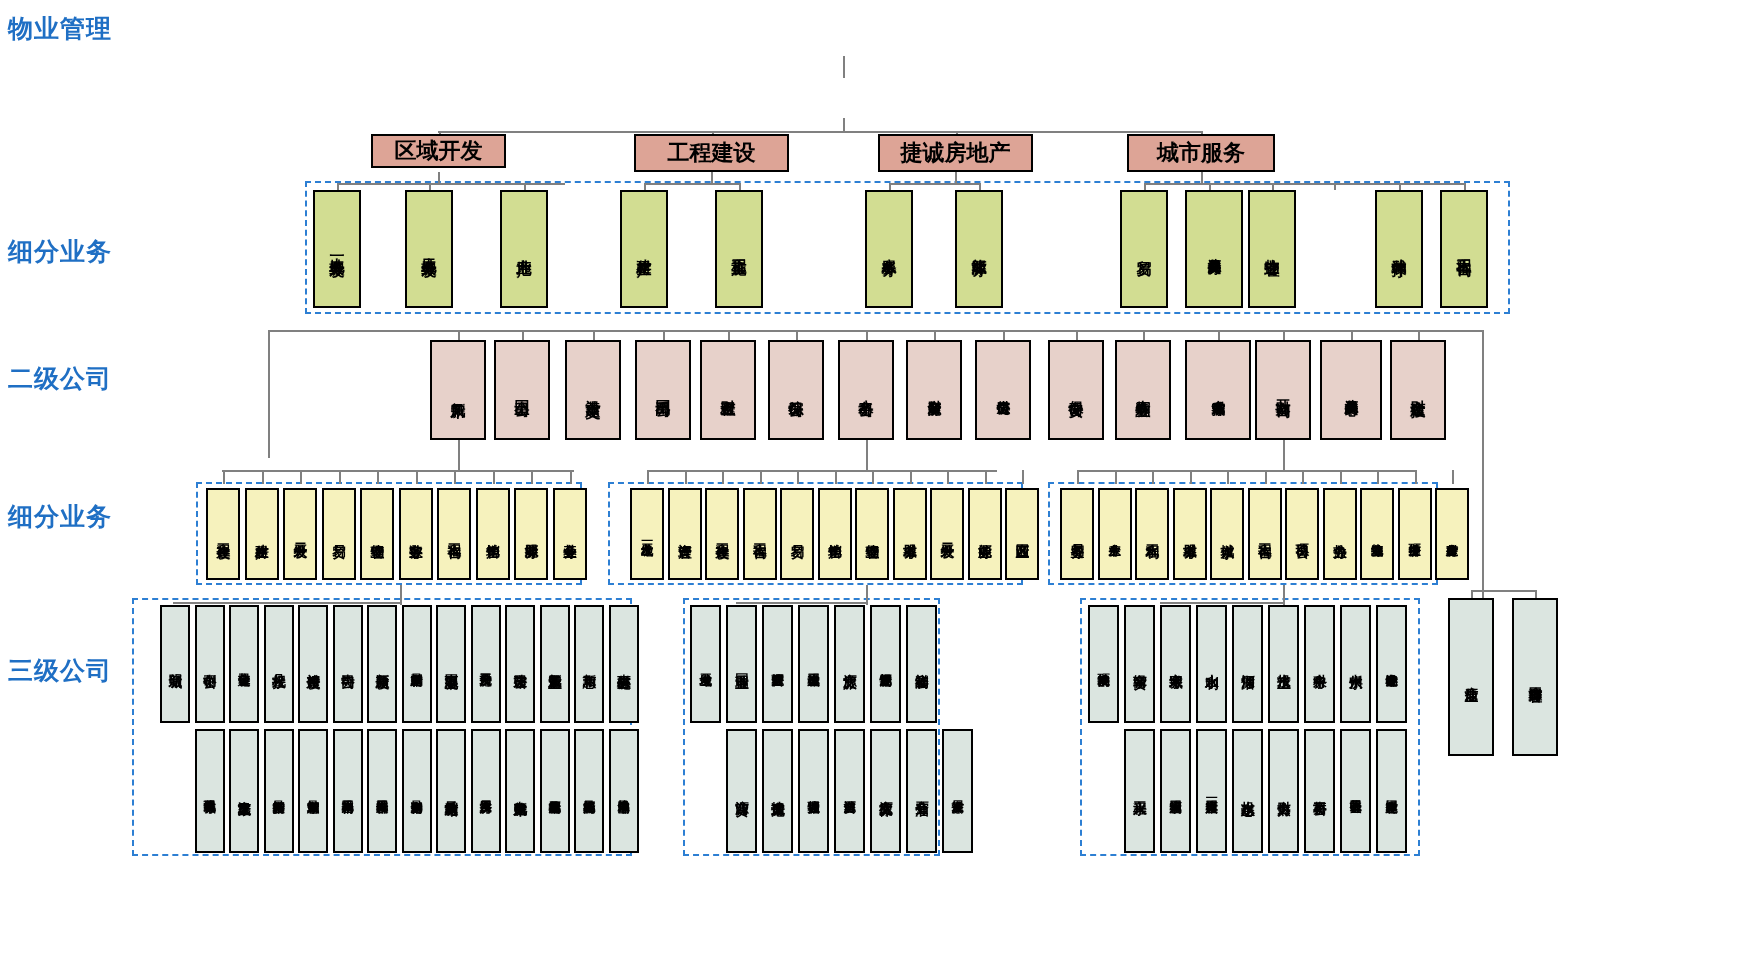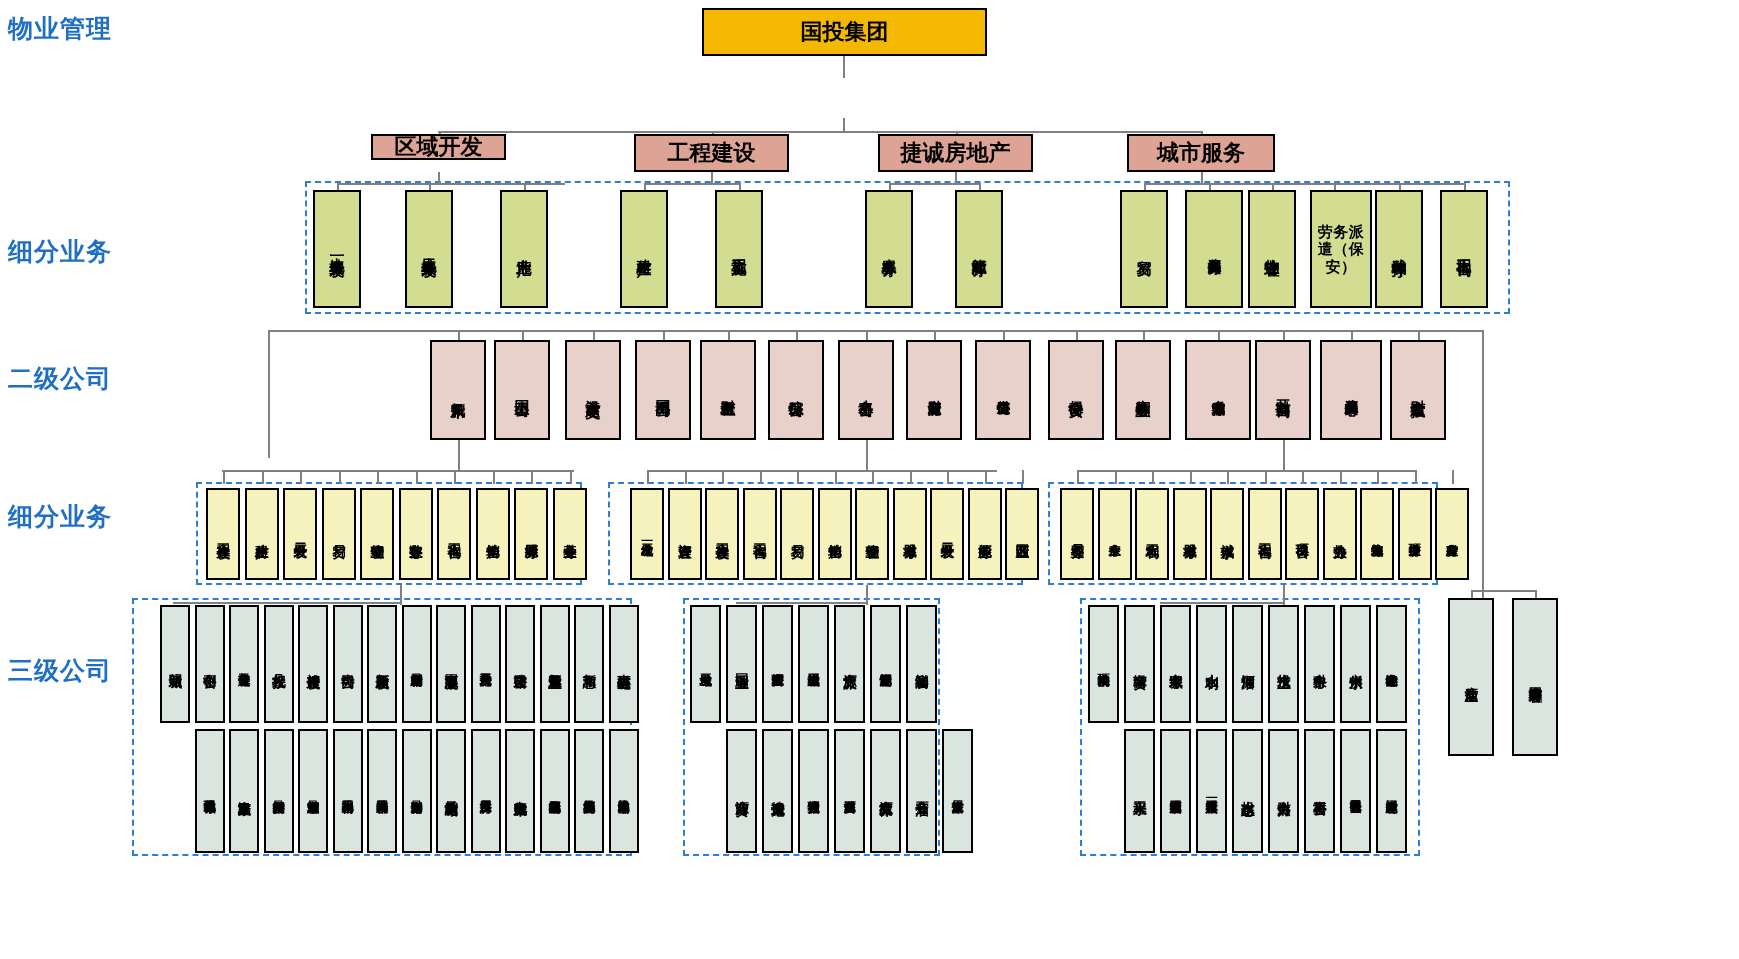--- a/index.html
+++ b/index.html
@@ -51,44 +51,42 @@
 </style>
 </head>
 <body>
 
 <div id="stage">
     <div class="rowlabel" style="left: 8px; top: 12px;">物业管理</div>
     <div class="rowlabel" style="left: 8px; top: 235px;">细分业务</div>
     <div class="rowlabel" style="left: 8px; top: 362px;">二级公司</div>
     <div class="rowlabel" style="left: 8px; top: 500px;">细分业务</div>
     <div class="rowlabel" style="left: 8px; top: 654px;">三级公司</div>
-    <div class="box c-group h" style="left: 702px; top: 8px; width: 285px; height: 48px;">国投集团</div>
     <div class="ln lnv" style="left: 843px; top: 56px; height: 22px;"></div>
     <div class="ln lnv" style="left: 843px; top: 118px; height: 14px;"></div>
     <div class="ln lnh" style="left: 438px; top: 131px; width: 763px;"></div>
     <div class="ln lnv" style="left: 438.5px; top: 131px; height: 14px;"></div>
-    <div class="box c-div h" style="left: 371px; top: 134px; width: 135px; height: 26px;">区域开发</div>
+    <div class="box c-div h" style="left: 371px; top: 134px; width: 135px; height: 34px;">区域开发</div>
     <div class="ln lnv" style="left: 711.5px; top: 131px; height: 14px;"></div>
     <div class="box c-div h" style="left: 634px; top: 134px; width: 155px; height: 38px;">工程建设</div>
     <div class="ln lnv" style="left: 955.5px; top: 131px; height: 14px;"></div>
     <div class="box c-div h" style="left: 878px; top: 134px; width: 155px; height: 38px;">捷诚房地产</div>
     <div class="ln lnv" style="left: 1201px; top: 131px; height: 14px;"></div>
     <div class="box c-div h" style="left: 1127px; top: 134px; width: 148px; height: 38px;">城市服务</div>
     <div class="dash" style="left: 305px; top: 181px; width: 1205px; height: 133px;"></div>
     <div class="box c-biz v" style="left: 313px; top: 190px; width: 48px; height: 118px;">土地一级开发</div>
     <div class="box c-biz v" style="left: 405px; top: 190px; width: 48px; height: 118px;">土地二级开发</div>
     <div class="box c-biz v" style="left: 500px; top: 190px; width: 48px; height: 118px;">产业地产</div>
     <div class="box c-biz v" style="left: 620px; top: 190px; width: 48px; height: 118px;">建材生产</div>
     <div class="box c-biz v" style="left: 715px; top: 190px; width: 48px; height: 118px;">工程施工</div>
     <div class="box c-biz v" style="left: 865px; top: 190px; width: 48px; height: 118px;">水务服务</div>
     <div class="box c-biz v" style="left: 955px; top: 190px; width: 48px; height: 118px;">能源服务</div>
     <div class="box c-biz v" style="left: 1120px; top: 190px; width: 48px; height: 118px;">贸易</div>
     <div class="box c-biz v small" style="left: 1185px; top: 190px; width: 58px; height: 118px; writing-mode: vertical-rl; text-orientation: upright; white-space: normal;">公共资源交易服务</div>
     <div class="box c-biz v" style="left: 1248px; top: 190px; width: 48px; height: 118px;">物业管理</div>
-    <div class="box c-biz v small" style="left: 1310px; top: 190px; width: 62px; height: 118px; writing-mode: horizontal-tb; font-size: 15px; padding: 2px; line-height: 1.15;">劳务派遣（保安）</div>
     <div class="box c-biz v" style="left: 1375px; top: 190px; width: 48px; height: 118px;">武装守押</div>
     <div class="box c-biz v" style="left: 1440px; top: 190px; width: 48px; height: 118px;">工程咨询</div>
     <div class="ln lnh" style="left: 337px; top: 183px; width: 228px;"></div>
     <div class="ln lnv" style="left: 337px; top: 183px; height: 7px;"></div>
     <div class="ln lnv" style="left: 429px; top: 183px; height: 7px;"></div>
     <div class="ln lnv" style="left: 524px; top: 183px; height: 7px;"></div>
     <div class="ln lnv" style="left: 438px; top: 172px; height: 11px;"></div>
     <div class="ln lnh" style="left: 644px; top: 183px; width: 95px;"></div>
     <div class="ln lnv" style="left: 644px; top: 183px; height: 7px;"></div>
     <div class="ln lnv" style="left: 739px; top: 183px; height: 7px;"></div>

